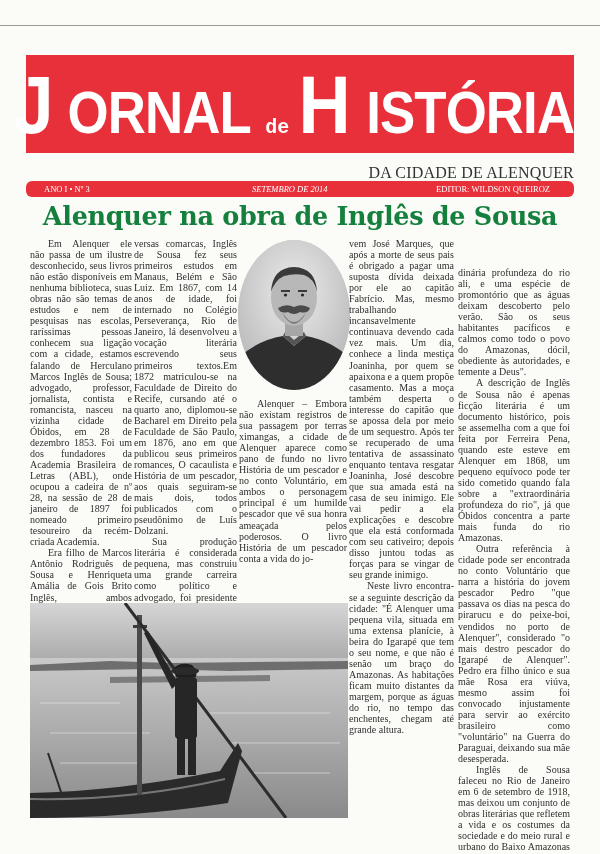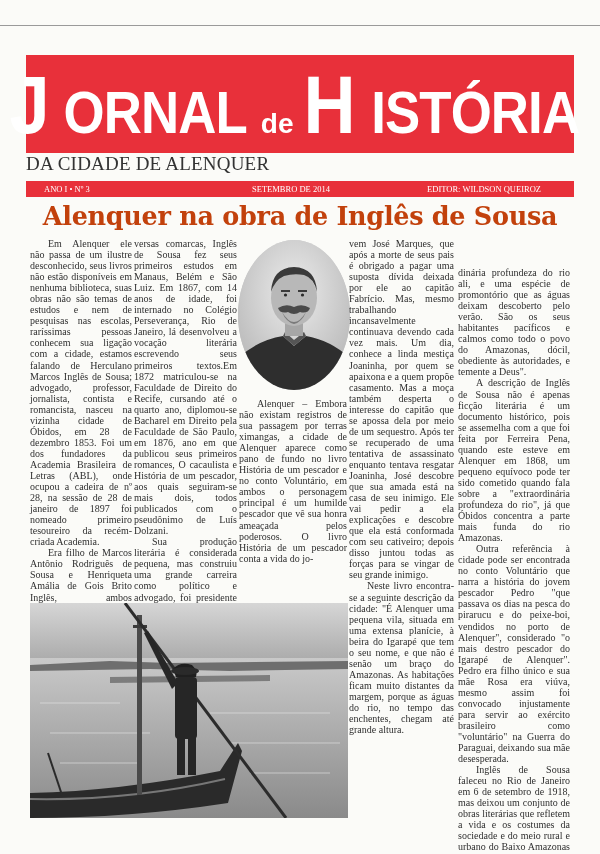--- a/index.html
+++ b/index.html
@@ -13,42 +13,42 @@
     background: #e8303a;
   }
   .masthead-title {
     position: absolute; left: 0; top: 4px; width: 548px; height: 92px;
     display: flex; align-items: baseline; justify-content: center;
     color: #ffffff; font-family: "Liberation Sans", sans-serif; font-weight: bold;
     white-space: nowrap;
   }
   .mt-big { font-size: 82px; line-height: 92px; letter-spacing: -2px; transform: scaleX(0.88); display: inline-block; }
   .mt-mid { font-size: 60px; line-height: 92px; letter-spacing: -1px; transform: scaleX(0.88); display: inline-block; }
-  .mt-de { font-family: Liberation Sans, sans-serif; font-size: 28px; font-weight: bold; margin: 0 6px 0 2px; }
+  .mt-de { font-family: Liberation Mono, monospace; font-size: 20px; font-weight: bold; margin: 0 6px 0 2px; }
 
   .subtitle {
-    position: absolute; left: 26px; top: 150px; width: 548px; height: 28px;
-    text-align: left; font-family: "Liberation Serif", serif; font-size: 19px;
+    position: absolute; left: 26px; top: 159px; width: 548px; height: 28px;
+    text-align: right; font-family: "Liberation Serif", serif; font-size: 16px;
     line-height: 28px; color: #333; letter-spacing: 0.2px;
   }
 
   .info-bar {
     position: absolute; left: 26px; top: 181px; width: 548px; height: 16px;
     background: #e8303a; color: #fff; font-family: "Liberation Serif", serif;
-    font-size: 8.5px; line-height: 16px;
+    font-size: 8.5px; line-height: 16px; border-radius: 6px;
   }
   .info-bar span { position: absolute; top: 0; }
   .info-issue { left: 18px; }
-  .info-date { left: 226px; }
-  .info-editor { right: 33px; }
+  .info-date { left: 226px; font-style: italic; }
+  .info-editor { right: 24px; }
 
   .headline {
     position: absolute; left: 26px; top: 198px; width: 548px; height: 36px;
     text-align: center; font-family: "DejaVu Serif", serif; font-weight: bold;
-    font-size: 25.5px; line-height: 36px; color: #c2410c; letter-spacing: -0.3px;
+    font-size: 25.5px; line-height: 36px; color: #15803d; letter-spacing: -0.3px;
     white-space: nowrap;
   }
 
   .col {
     position: absolute; font-family: Liberation Serif, serif; font-size: 10px;
     line-height: 11.05px; color: #2f2f2f; text-align: justify; hyphens: manual;
   }
   .col p { text-indent: 18px; }
   .col p.noindent { text-indent: 0; }
 

